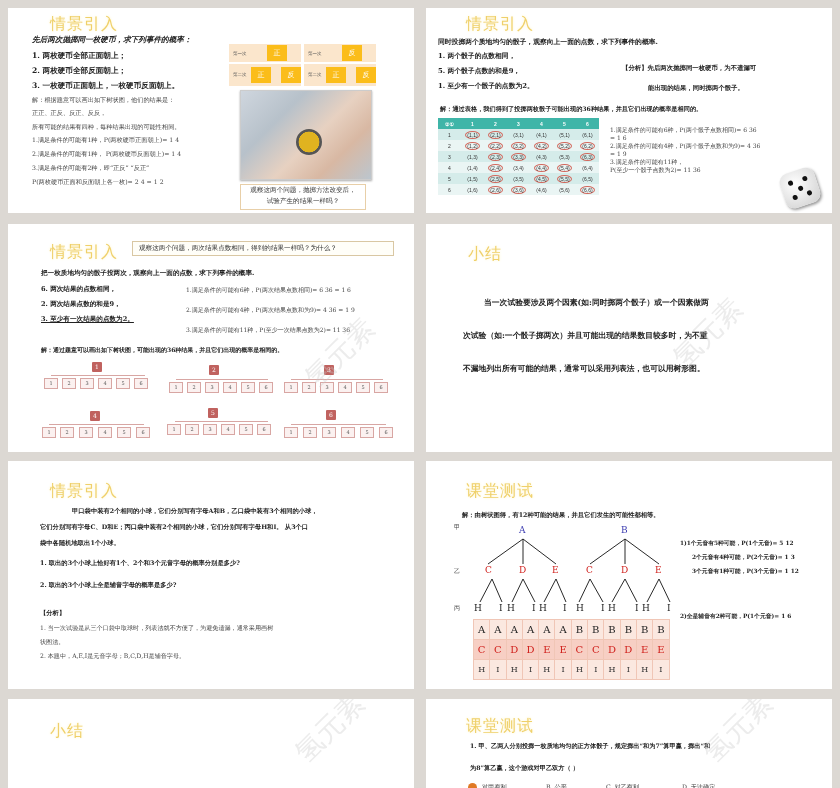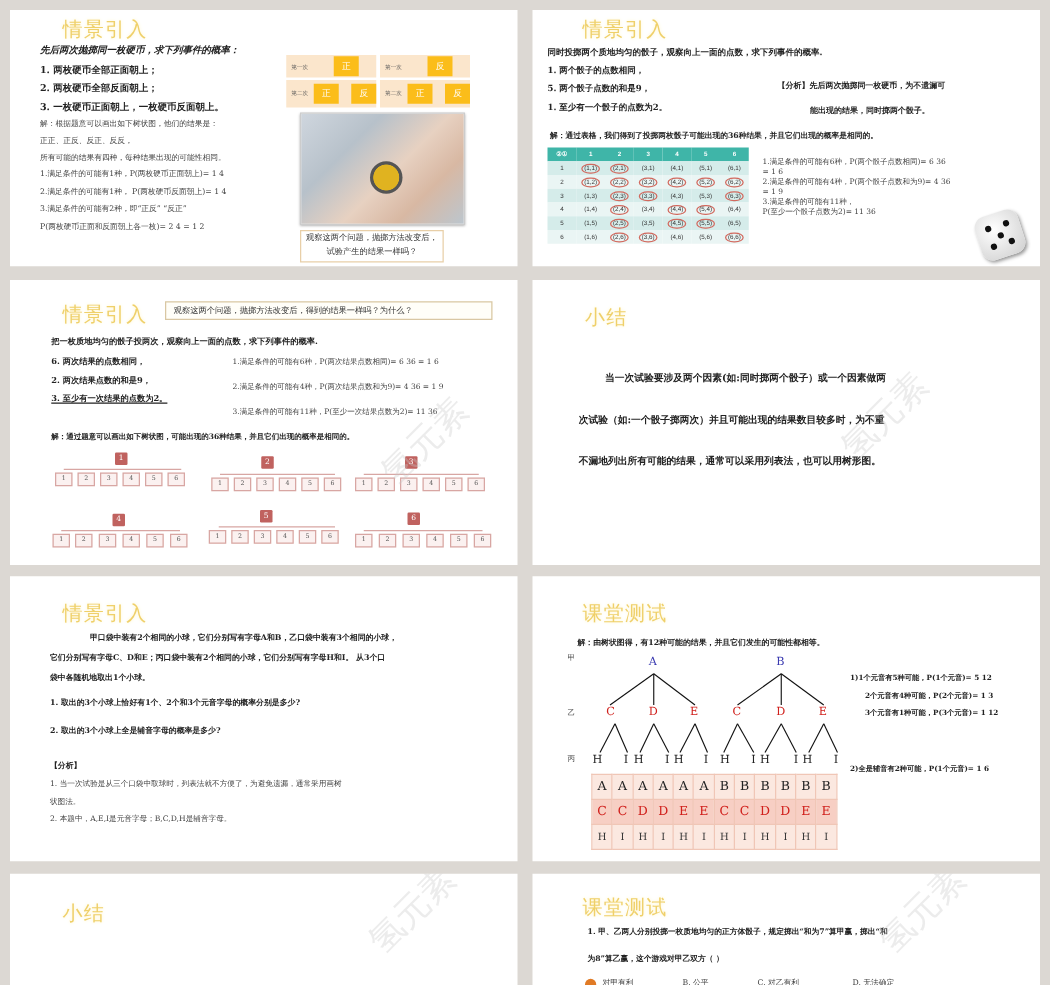--- a/index.html
+++ b/index.html
@@ -80,21 +80,21 @@
     <div class="ybox" style="left:334px;top:37px;width:20px;height:16px;line-height:16px;">反</div>
     <div class="ybox" style="left:243px;top:59px;width:20px;height:16px;line-height:16px;">正</div>
     <div class="ybox" style="left:273px;top:59px;width:20px;height:16px;line-height:16px;">反</div>
     <div class="ybox" style="left:318px;top:59px;width:20px;height:16px;line-height:16px;">正</div>
     <div class="ybox" style="left:348px;top:59px;width:20px;height:16px;line-height:16px;">反</div>
   </div>
 
   <div class="photo" style="left:232px;top:82px;width:132px;height:90px;">
     <div class="coin" style="left:55px;top:38px;"></div>
   </div>
-  <div class="qbox" style="left:232px;top:176px;width:115px;height:26px;text-align:center;">
+  <div class="qbox" style="left:232px;top:176px;width:126px;height:26px;text-align:center;">
     <div>观察这两个问题，抛掷方法改变后，</div>
     <div>试验产生的结果一样吗？</div>
   </div>
 </div>
 
 <div class="slide s2">
   <div class="title" style="left:40px;top:6px;">情景引入</div>
   <div class="t b" style="left:12px;top:30px;font-size:6.8px;">同时投掷两个质地均匀的骰子，观察向上一面的点数，求下列事件的概率.</div>
   <div class="t b" style="left:12px;top:44px;font-size:6.8px;">1. 两个骰子的点数相同，</div>
   <div class="t b" style="left:12px;top:59px;font-size:6.8px;">5. 两个骰子点数的和是9，</div>
@@ -184,21 +184,21 @@
     <div class="pip" style="left:8px;top:8px;"></div>
     <div class="pip" style="left:23px;top:8px;"></div>
     <div class="pip" style="left:15.5px;top:15.5px;"></div>
     <div class="pip" style="left:8px;top:23px;"></div>
     <div class="pip" style="left:23px;top:23px;"></div>
   </div>
 </div>
 
 <div class="slide s3">
   <div class="title" style="left:42px;top:18px;">情景引入</div>
-  <div class="qbox2" style="left:124px;top:17px;width:262px;">观察这两个问题，抛掷方法改变后，得到的结果一样吗？为什么？</div>
+  <div class="qbox2" style="left:124px;top:17px;width:262px;">观察这两个问题，两次结果点数相同，得到的结果一样吗？为什么？</div>
   <div class="t b" style="left:33px;top:45px;font-size:6.6px;">把一枚质地均匀的骰子投两次，观察向上一面的点数，求下列事件的概率.</div>
   <div class="t b" style="left:33px;top:61px;font-size:6.6px;">6. 两次结果的点数相同，</div>
   <div class="t b" style="left:33px;top:76px;font-size:6.6px;">2. 两次结果点数的和是9，</div>
   <div class="t b" style="left:33px;top:91px;font-size:6.6px;text-decoration:underline;">3. 至少有一次结果的点数为2。</div>
   <div class="t g" style="left:178px;top:62px;font-size:6px;">1.满足条件的可能有6种，P(两次结果点数相同)= 6 36 =  1 6</div>
   <div class="t g" style="left:178px;top:82px;font-size:6px;">2.满足条件的可能有4种，P(两次结果点数和为9)= 4 36 =  1 9</div>
   <div class="t g" style="left:178px;top:102px;font-size:6px;">3.满足条件的可能有11种，P(至少一次结果点数为2)= 11 36</div>
   <div class="t b" style="left:33px;top:122px;font-size:6px;">解：通过题意可以画出如下树状图，可能出现的36种结果，并且它们出现的概率是相同的。</div>
 
   <div>

